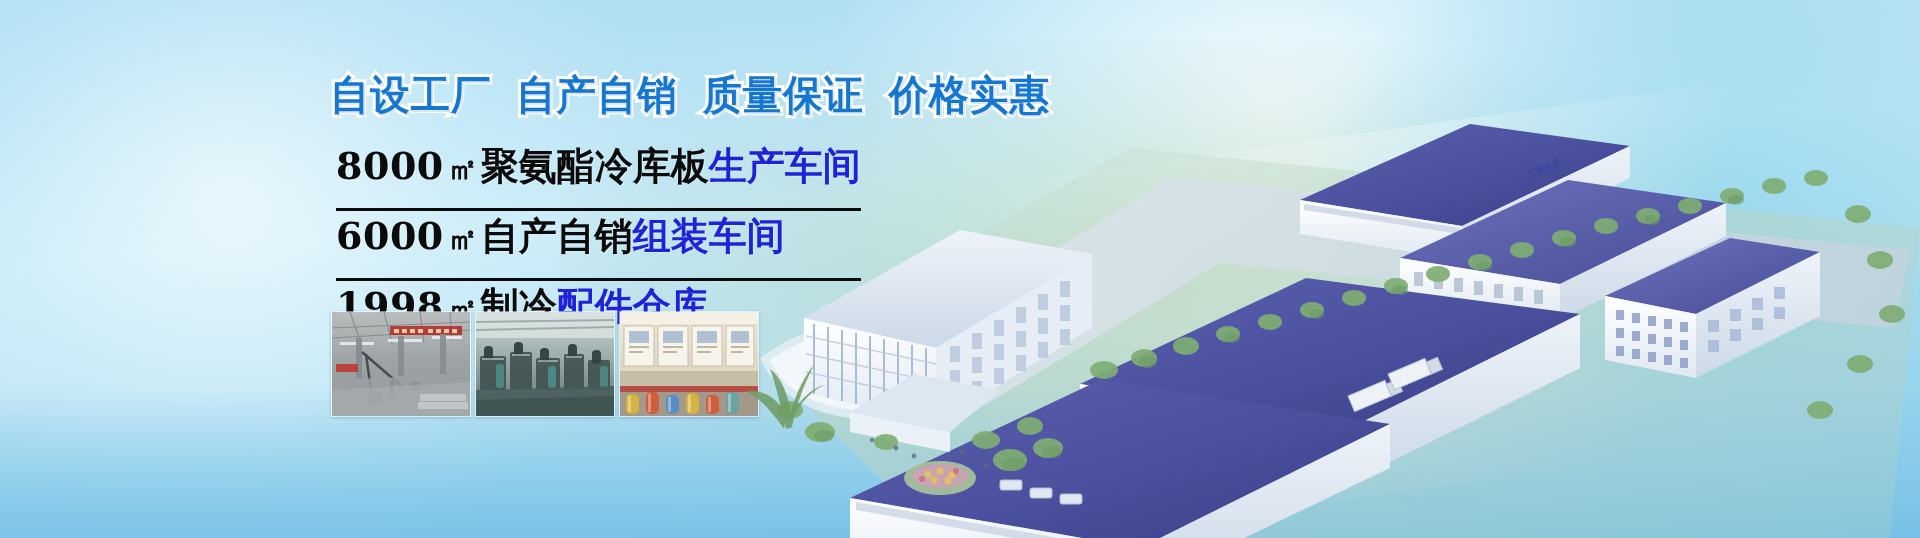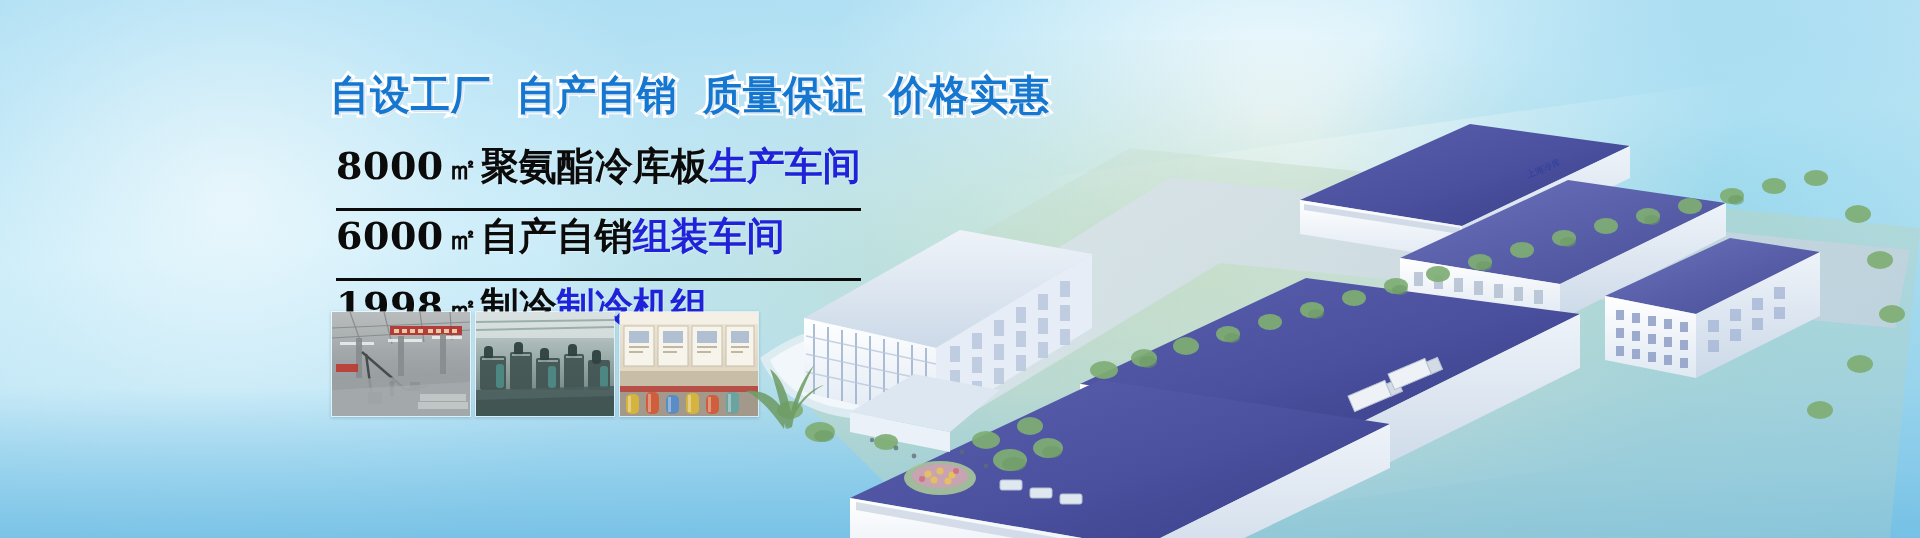--- a/index.html
+++ b/index.html
@@ -407,21 +407,21 @@
 
     <span class="line underlined">
       <span class="num">8000</span><span class="unit">㎡</span><span class="plain">聚氨酯冷库板</span><span class="hl">生产车间</span>
     </span>
 
     <span class="line underlined">
       <span class="num">6000</span><span class="unit">㎡</span><span class="plain">自产自销</span><span class="hl">组装车间</span>
     </span>
 
     <span class="line">
-      <span class="num">1998</span><span class="unit">㎡</span><span class="plain">制冷</span><span class="hl">制冷机组</span>
+      <span class="num">1998</span><span class="unit">㎡</span><span class="plain">制冷</span><span class="hl">配件仓库</span>
     </span>
 
   </div>
 
   <div id="photos">
 
     <div class="photo">
       <svg width="138" height="104" viewBox="0 0 138 104" xmlns="http://www.w3.org/2000/svg">
         <defs>
           <linearGradient id="p1bg" x1="0" y1="0" x2="0" y2="1">

